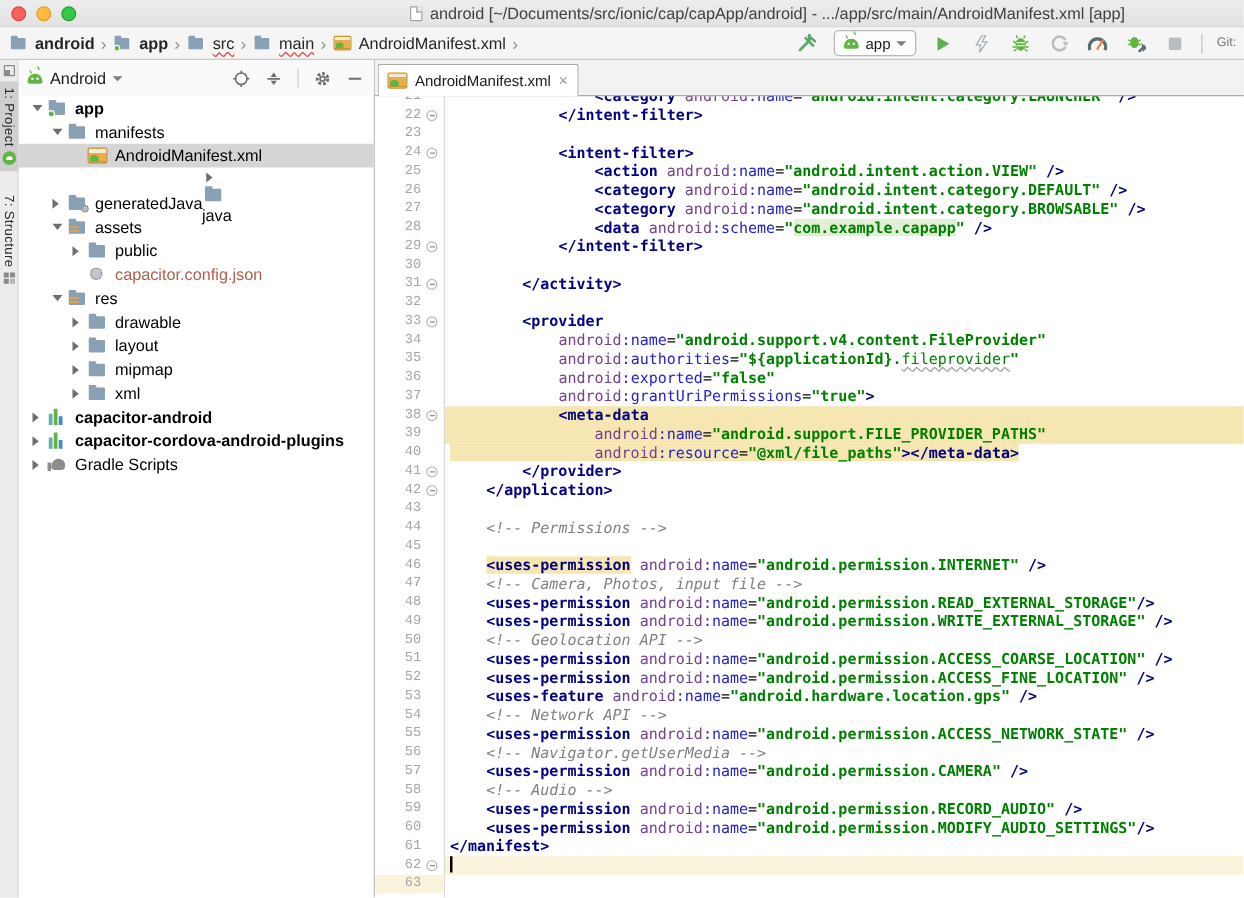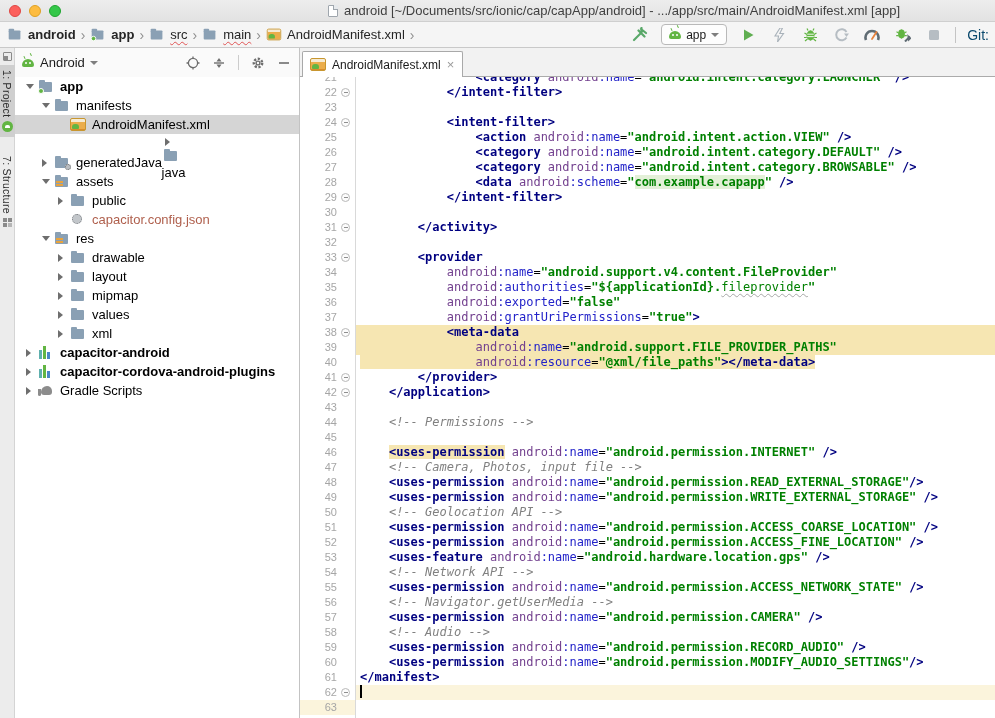--- a/index.html
+++ b/index.html
@@ -30,21 +30,21 @@
   .crumb .lbl.sq { text-decoration:underline; text-decoration-style:wavy; text-decoration-color:#E05555; text-decoration-thickness:1px; text-underline-offset:2px; }
   .chev { font-size:14px; color:#8F8F8F; margin:0 4px; }
 
   .toolbar-right { margin-left:auto; display:flex; align-items:center; gap:11px; height:100%; }
   .tb-btn { display:flex; align-items:center; justify-content:center; width:20px; height:20px; }
   .combo { display:flex; align-items:center; gap:5px; height:21px; background:#FDFDFD;
     border:1px solid #B9B9B9; border-radius:4px; padding:0 7px; }
   .combo .lbl { font-size:12px; color:#1A1A1A; }
   .caret-down { width:0; height:0; border-left:4px solid transparent; border-right:4px solid transparent; border-top:4px solid #7E7E7E; }
   .tb-sep { width:1px; height:16px; background:#C4C4C4; }
-  .git-label { font-size:14px; color:#0c4a6e; padding-right:2px; }
+  .git-label { font-size:10px; color:#737373; padding-right:2px; }
 
   
   .droid { width:12px; height:8px; background:#62B543; border-radius:6px 6px 2px 2px; position:relative; display:inline-block; }
   .droid::before { content:""; position:absolute; top:-3px; left:2px; width:1px; height:3px; background:#62B543; transform:rotate(-25deg); box-shadow:7px 0 0 #62B543; }
   .droid::after { content:""; position:absolute; top:3px; left:3px; width:2px; height:2px; background:#fff; border-radius:50%; box-shadow:4px 0 0 #fff; }
 
   
   .main { position:absolute; left:0; top:48px; width:995px; height:670px; display:flex; }
 
   
@@ -107,21 +107,21 @@
   .editor { flex:1; display:flex; flex-direction:column; background:#fff; min-width:0; }
   .tabbar { height:29px; background:#F2F2F2; border-bottom:1px solid #ABABAB; display:flex; align-items:flex-end; padding-left:2px; }
   .tab { height:26px; background:#FFFFFF; border:1px solid #A9A9A9; border-bottom:none; border-radius:2px 2px 0 0;
      display:flex; align-items:center; gap:6px; padding:0 8px 0 7px; margin-bottom:-1px; }
   .tab .tab-label { font-size:12px; color:#1A1A1A; }
   .tab .close-x { font-size:13px; color:#9B9B9B; line-height:10px; }
 
   .code-area { flex:1; display:flex; overflow:hidden; position:relative; }
   .gutter { width:56px; background:#FFFFFF; border-right:1px solid #D9D9D9; position:relative; overflow:hidden; flex:0 0 56px; }
   .gutter-inner, .lines-inner { margin-top:-7px; }
-  .gut-row { height:15px; line-height:15px; font-family:Liberation Sans, sans-serif; font-size:11px;
+  .gut-row { height:15px; line-height:15px; font-family:Liberation Mono, monospace; font-size:11px;
      color:var(--c-lineno,#A6A6A6); text-align:right; padding-right:18px; position:relative; }
   .gut-row.cur { background:var(--c-hlcur,#FBF4DC); }
   .fold { position:absolute; left:41px; top:3px; width:9px; height:9px; border:1px solid #B9B9B9; border-radius:50%; background:#FCFCFC; }
   .fold::after { content:""; position:absolute; left:1.5px; top:3px; width:4px; height:1px; background:#8F8F8F; }
 
   .lines { flex:1; overflow:hidden; min-width:0; }
   .line { height:15px; line-height:15px; font-family:"DejaVu Sans Mono",monospace; font-size:12px;
      white-space:pre; padding-left:4px; color:#000; }
   .line.hl-full { background:var(--c-hlyellow,#F6E6B2); }
   .line.cur { background:var(--c-hlcur,#FBF4DC); }
@@ -363,25 +363,20 @@
         </div>
         <div class="trow" style="padding-left: 43px;">
           <span class="arrow r"></span>
           <span class="ticon i-folder"></span>
           <span class="tlabel">layout</span>
         </div>
         <div class="trow" style="padding-left: 43px;">
           <span class="arrow r"></span>
           <span class="ticon i-folder"></span>
           <span class="tlabel">mipmap</span>
-        </div>
-        <div class="trow" style="padding-left: 43px;">
-          <span class="arrow r"></span>
-          <span class="ticon i-folder"></span>
-          <span class="tlabel">values</span>
         </div>
         <div class="trow" style="padding-left: 43px;">
           <span class="arrow r"></span>
           <span class="ticon i-folder"></span>
           <span class="tlabel">xml</span>
         </div>
         <div class="trow" style="padding-left: 11px;">
           <span class="arrow r"></span>
           <span class="ticon i-module"></span>
           <span class="tlabel bold">capacitor-android</span>

